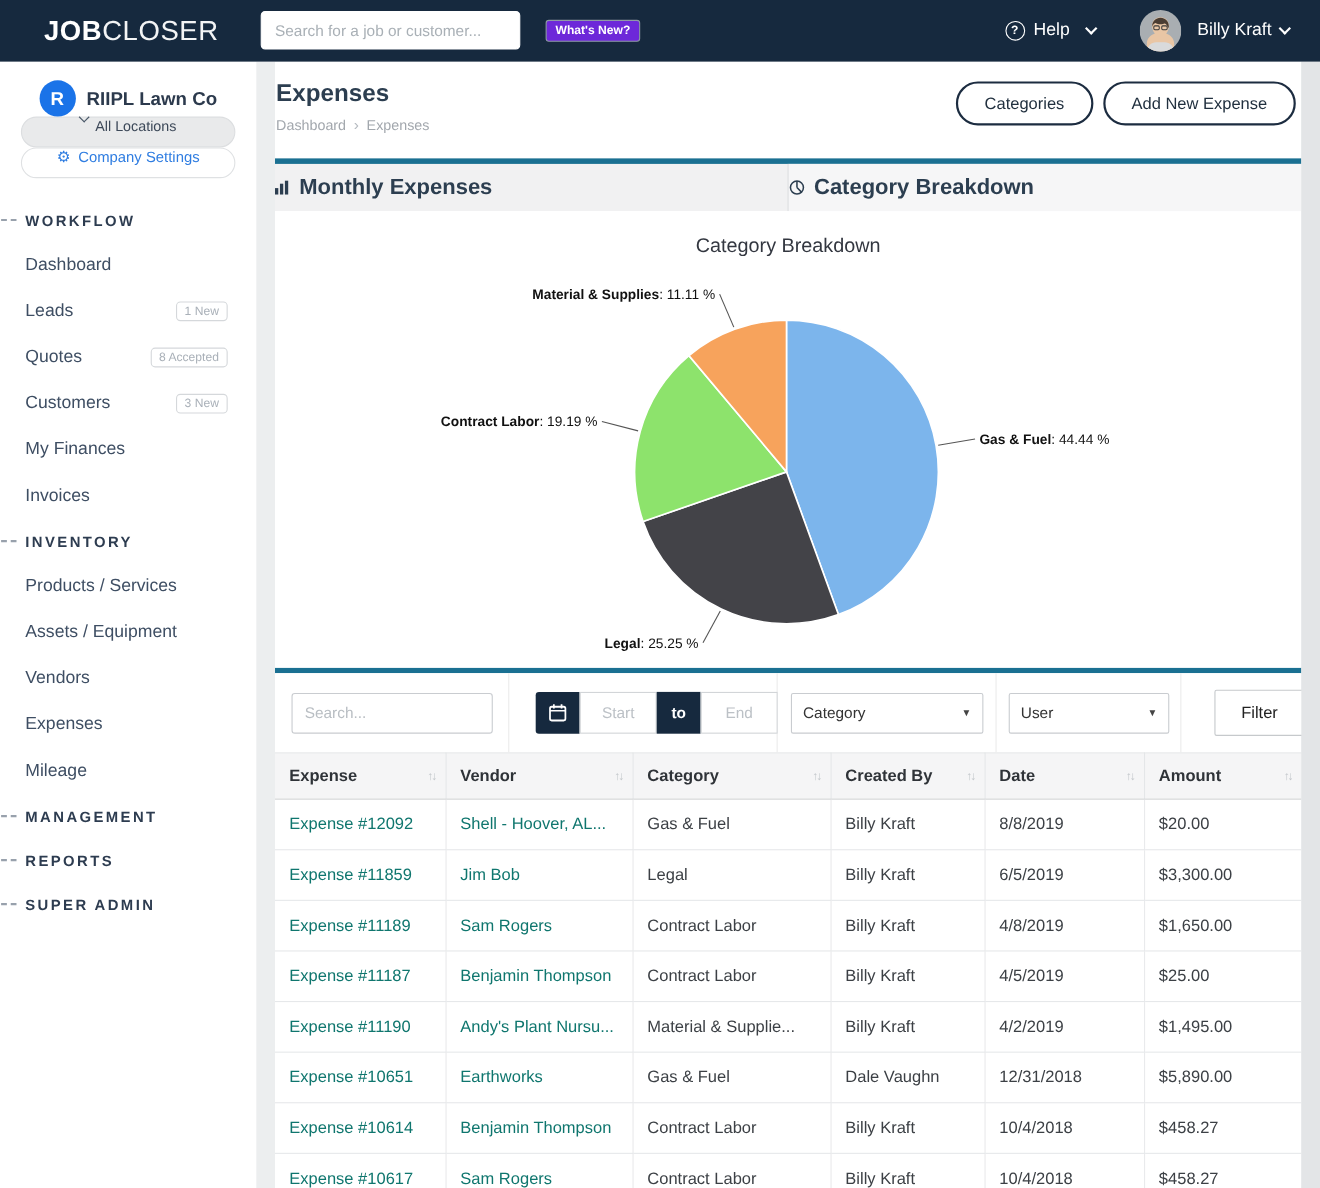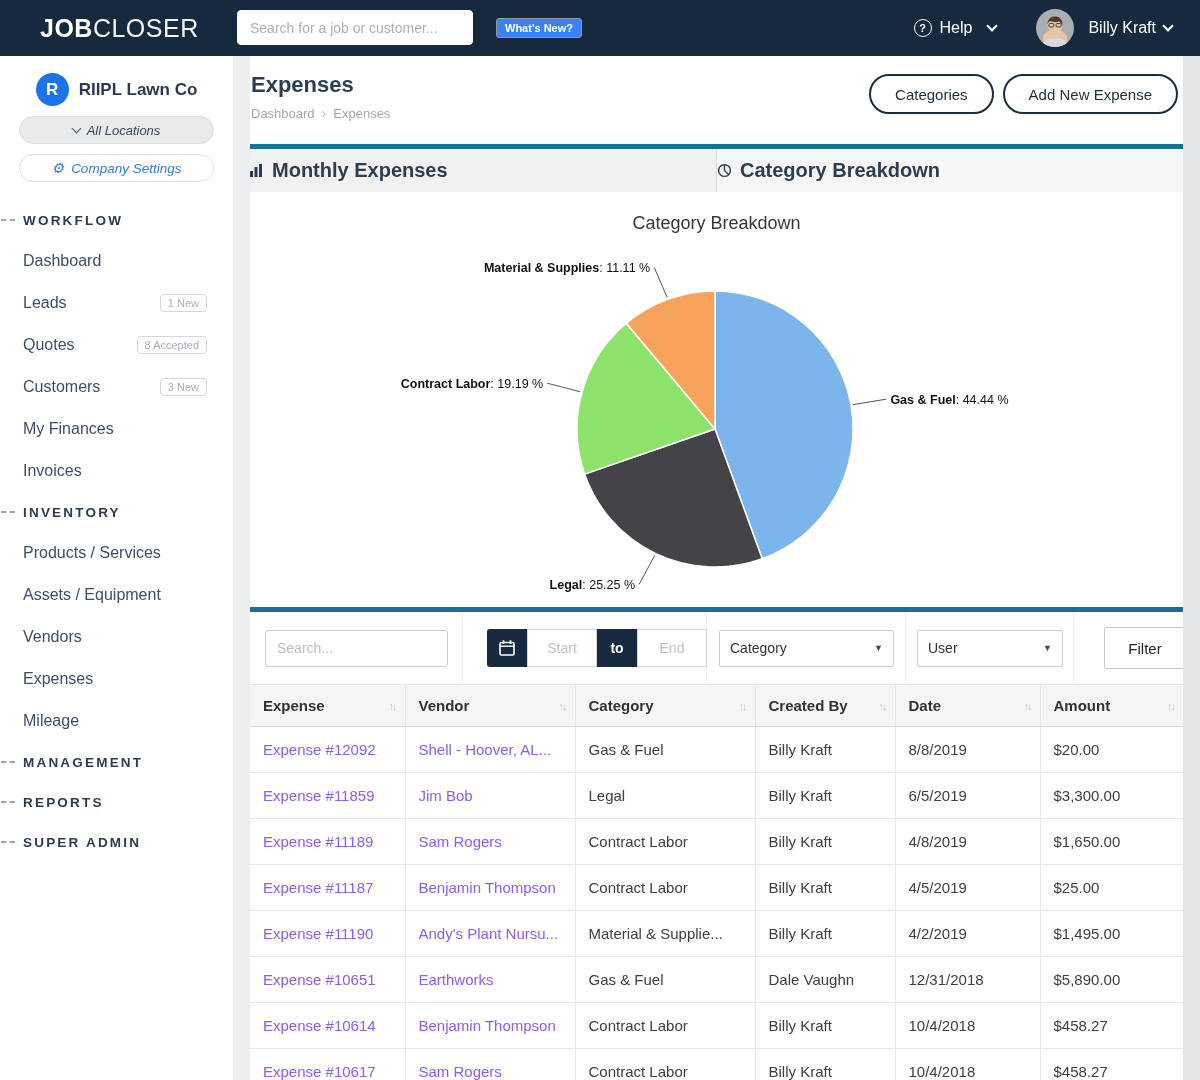--- a/index.html
+++ b/index.html
@@ -9,33 +9,33 @@
     background: #eceeef;
     font-family: "Liberation Sans", sans-serif;
   }
   
   .navbar { position:absolute; top:0; left:0; width:1200px; height:56px; background:#16293e; display:flex; align-items:center; z-index:9; }
   .logo { margin-left:40px; font-size:25px; color:#fff; letter-spacing:.5px; cursor:pointer; white-space:nowrap; }
   .logo-bold { font-weight:700; }
   .logo-light { font-weight:300; opacity:.95; }
   .nav-search { position:absolute; left:237px; top:10px; width:236px; height:35px; border:1px solid #fff; border-radius:4px; padding:0 12px; font-size:14px; color:#333; outline:none; font-family:"Liberation Sans",sans-serif; }
   .nav-search::placeholder { color:#a9b0b6; }
-  .whats-new { position:absolute; left:496px; top:18px; background:#3b82f6; color:#fff; border:1px solid #8e99a5; border-radius:3px; font-size:11px; font-weight:700; padding:3px 8px; cursor:pointer; font-family:"Liberation Sans",sans-serif; }
+  .whats-new { position:absolute; left:496px; top:18px; background:#6d28d9; color:#fff; border:1px solid #8e99a5; border-radius:3px; font-size:11px; font-weight:700; padding:3px 8px; cursor:pointer; font-family:"Liberation Sans",sans-serif; }
   .nav-right { margin-left:auto; display:flex; align-items:center; margin-right:28px; }
   .help { display:flex; align-items:center; gap:8px; color:#fff; font-size:16px; cursor:pointer; margin-right:40px; }
   .qicon { display:inline-flex; width:18px; height:18px; border:1.5px solid #fff; border-radius:50%; align-items:center; justify-content:center; font-size:11px; font-weight:700; }
   .chev { display:inline-block; width:8px; height:8px; border-right:2px solid #fff; border-bottom:2px solid #fff; transform:rotate(45deg); margin-top:-5px; margin-left:8px; }
   .avatar { width:38px; height:38px; border-radius:50%; overflow:hidden; margin-right:14px; cursor:pointer; flex:none; }
   .user { display:flex; align-items:center; color:#fff; font-size:16px; cursor:pointer; }
   
   .sidebar { position:absolute; left:0; top:56px; width:233px; height:1024px; background:#fff; overflow:hidden; }
   .company-row { display:flex; align-items:center; justify-content:center; gap:10px; margin-top:17px; cursor:pointer; }
   .r-logo { width:33px; height:33px; border-radius:50%; background:#1a73e8; color:#fff; display:flex; align-items:center; justify-content:center; font-size:17px; font-weight:700; }
   .company-name { font-size:17px; font-weight:700; color:#2c3a4d; }
-  .pill-btn { display:flex; align-items:center; justify-content:center; gap:7px; width:195px; height:28px; margin:10px auto 0; border-radius:15px; font-size:13px; cursor:pointer;font-style:italic; }
+  .pill-btn { display:flex; align-items:flex-start; justify-content:center; gap:7px; width:195px; height:28px; margin:0 auto 0; border-radius:15px; font-size:13px; cursor:pointer; }
   .locations { background:#e9eaeb; border:1px solid #dcdee0; color:#3c4858; }
   .loc-chev { display:inline-block; width:7px; height:7px; border-right:1.5px solid #4a5868; border-bottom:1.5px solid #4a5868; transform:rotate(45deg); margin-top:-4px; }
   .settings { background:#fff; border:1px solid #dfe1e3; color:#2f7de1; font-size:13.5px; }
   .gear { font-size:14px; line-height:1; color:#2f7de1; }
   .side-nav { padding-top:18px; }
   .side-section { height:40px; display:flex; align-items:center; cursor:pointer; }
   .dash { width:14px; border-top:2px dashed #98a1ac; margin-right:8px; margin-left:1px; }
   .side-section-label { font-size:13.5px; font-weight:700; letter-spacing:2.2px; color:#2d3c50; }
   .side-item { height:42px; display:flex; align-items:center; padding-left:23px; cursor:pointer; }
   .side-item-label { font-size:16px; color:#3e4e63; }
@@ -75,21 +75,21 @@
   .sel-arrow { font-size:9px; color:#444; margin-left:10px; }
   .filter-btn { width:82px; height:42px; margin-left:30px; background:#fff; border:1px solid #c6c9cc; border-radius:2px; font-size:15px; color:#222; cursor:pointer; font-family:"Liberation Sans",sans-serif; }
   
   table { width:933px; border-collapse:collapse; table-layout:fixed; font-size:15px; }
   thead th { height:42px; background:#f5f5f6; border-top:1px solid #e3e5e7; border-bottom:1px solid #d4d6d8; border-right:1px solid #e4e6e8; text-align:left; padding-left:13px; color:#2f3338; font-weight:700; }
   thead th:last-child { border-right:none; }
   .th-inner { display:flex; align-items:center; justify-content:space-between; padding-right:9px; }
   .sort { color:#c3c7cb; font-size:11px; letter-spacing:-2px; cursor:pointer; }
   tbody td { height:46px; border-bottom:1px solid #e6e8ea; border-right:1px solid #e9eaec; padding-left:13px; color:#3c4045; background:#fff; }
   tbody td:last-child { border-right:none;margin-left:36px; }
-  .cell-link { color:#8b5cf6; text-decoration:none; cursor:pointer;margin-top:12px; }
+  .cell-link { color:#0f766e; text-decoration:none; cursor:pointer;margin-top:12px; }
 </style>
 </head>
 <body>
 
 <header class="navbar">
   <div class="logo"><span class="logo-bold">JOB</span><span class="logo-light">CLOSER</span></div>
   <input class="nav-search" placeholder="Search for a job or customer..." style="">
   <button class="whats-new">What's New?</button>
   <div class="nav-right">
     <div class="help">

